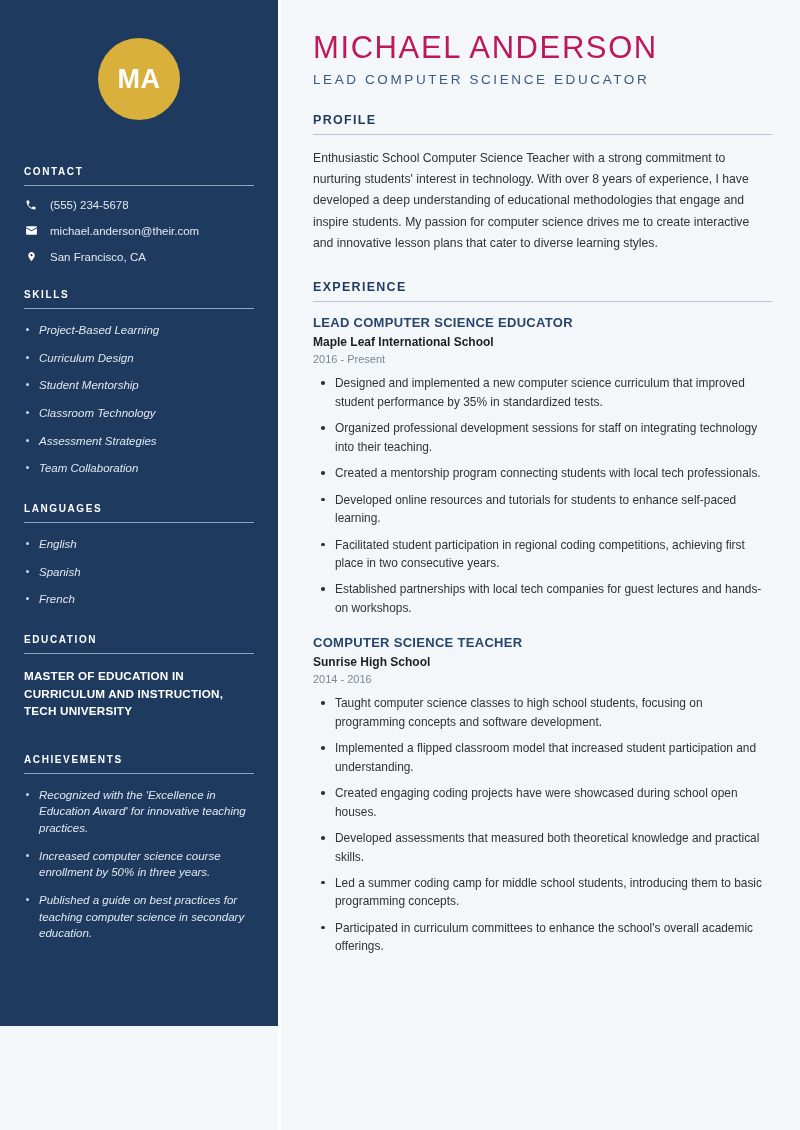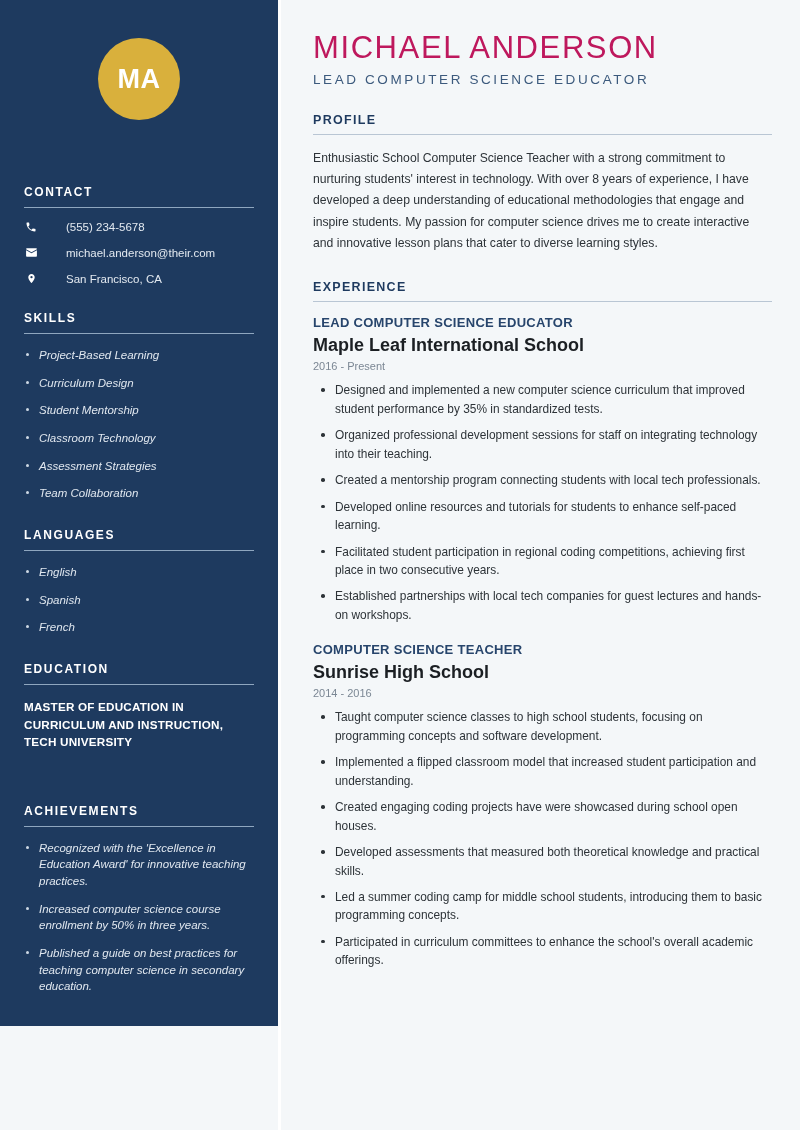--- a/index.html
+++ b/index.html
@@ -46,37 +46,36 @@
     justify-content: center;
     color: #ffffff;
     font-size: 27px;
     font-weight: bold;
     letter-spacing: 0.5px;
   }
 
   .side-section { margin-bottom: 26px; }
 
   .side-heading {
-    font-size: 12px;
+    font-size: 10px;
     font-weight: bold;
     letter-spacing: 1.6px;
     color: #ffffff;
     margin-bottom: 8px;
-    margin-top: 19px;
   }
   .side-rule {
     height: 1px;
     background: #8fa6bf;
     margin-bottom: 13px;
   }
 
   .contact-row {
     display: flex;
     align-items: center;
-    gap: 28px;
+    gap: 12px;
     margin-bottom: 13px;
     font-size: 11.5px;
     color: #e3e9f0;
   }
   .contact-row .ico {
     width: 14px;
     flex: 0 0 14px;
     display: flex;
     align-items: center;
     justify-content: center;
@@ -160,21 +159,21 @@
   .exp-block { margin-bottom: 18px; }
   .exp-title {
     font-size: 13px;
     font-weight: bold;
     letter-spacing: 0.3px;
     color: #27456c;
     text-transform: uppercase;
     margin-bottom: 5px;
   }
   .exp-company {
-    font-size: 18px;
+    font-size: 12px;
     font-weight: bold;
     color: #1b1f23;
     margin-bottom: 4px;
   }
   .exp-dates {
     font-size: 11px;
     color: #7b8794;
     margin-bottom: 9px;
   }
 

